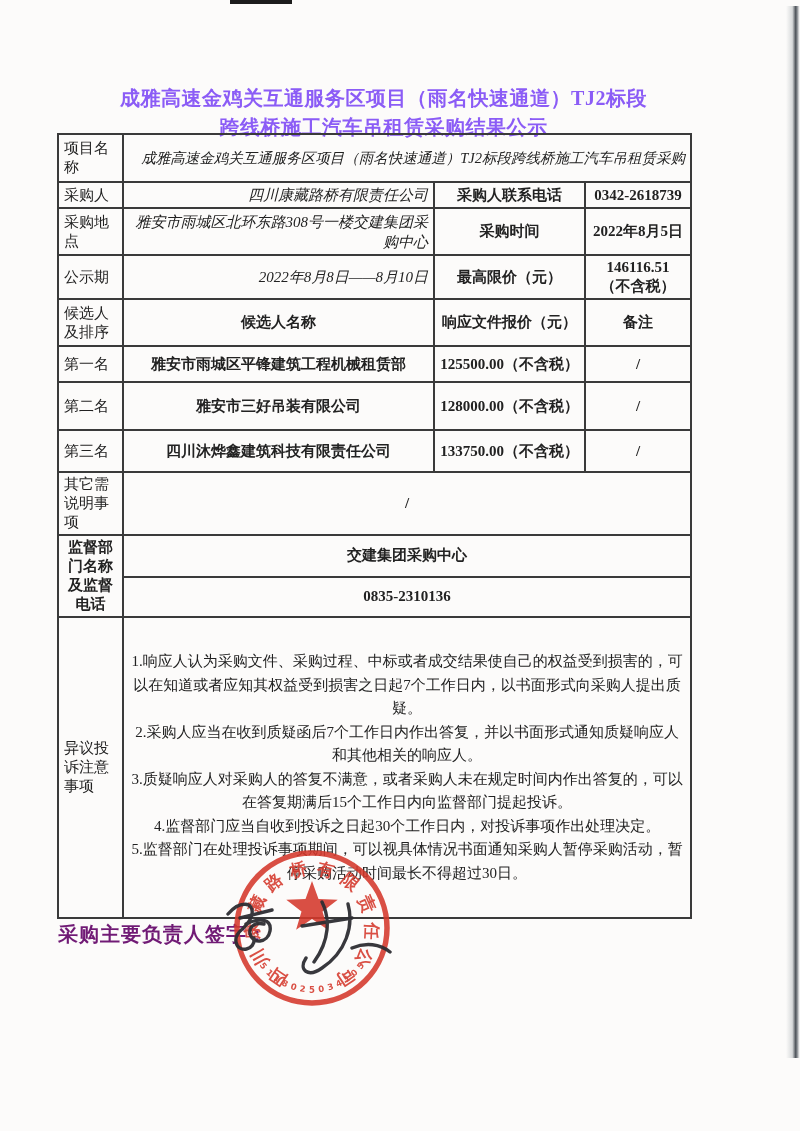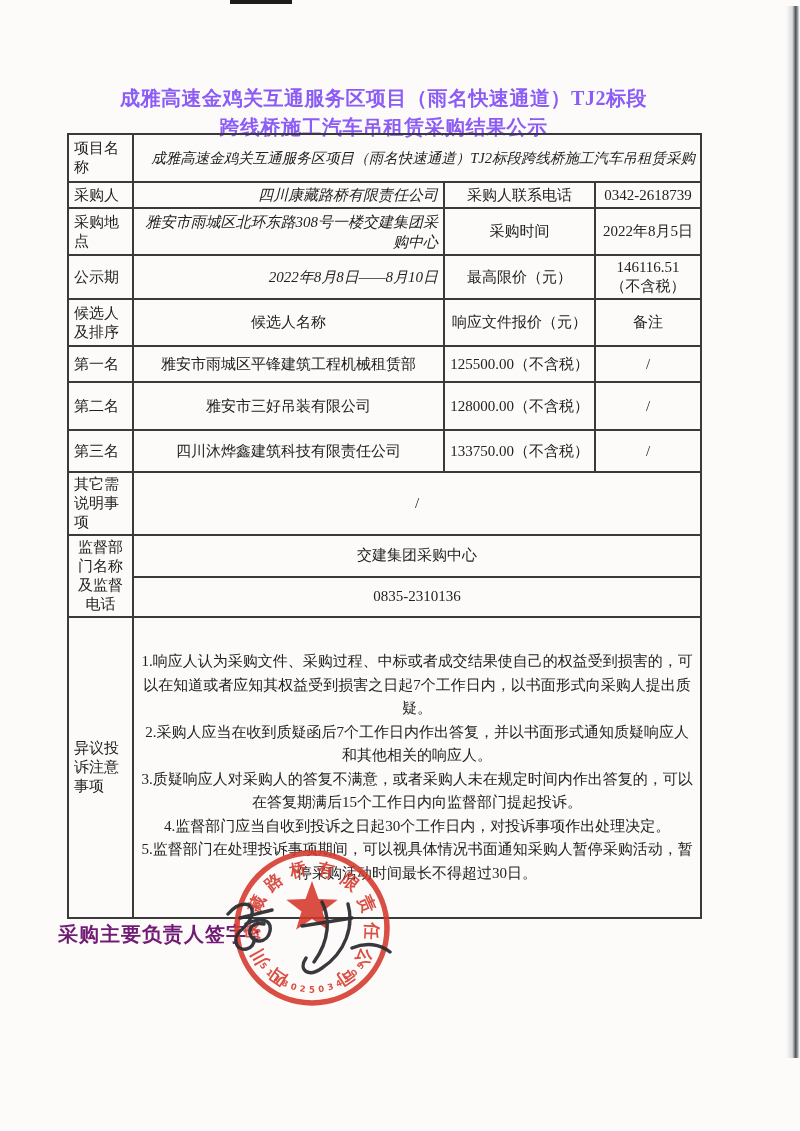--- a/index.html
+++ b/index.html
@@ -13,32 +13,32 @@
   .edge-shadow{
     position:absolute;left:786px;top:6px;width:14px;height:1052px;
     background:linear-gradient(to right, rgba(200,200,200,0) 0%, #d8dadb 45%, #54595f 68%, #787d82 78%, #f2f2f2 95%);
   }
   .doc-title{
     position:absolute;left:67px;top:84px;width:633px;
     text-align:center;font-size:20px;font-weight:bold;line-height:29px;
     color:#8b5cf6;letter-spacing:0.5px;
   }
   table.main{
-    position:absolute;left:67px;top:133px;width:633px;
+    position:absolute;left:57px;top:133px;width:633px;
     border-collapse:collapse;table-layout:fixed;
     font-size:15px;color:#222;
   }
   table.main td{
     border:2px solid #3a3a3a;
     padding:2px 5px;
     vertical-align:middle;
     overflow:hidden;
   }
   td.lbl{text-align:left;padding-left:4px;padding-right:2px;line-height:19px;}
-  td.ctr{text-align:center;}
+  td.ctr{text-align:center;font-weight:bold;}
   td.val{text-align:right;line-height:20px;font-style:italic;}
   td.nowrap{white-space:nowrap;}
   .proj-val{font-size:14.5px;white-space:nowrap;letter-spacing:0;}
   .two-line{line-height:19px;border-radius:19px;}
   td.objection-cell{
     vertical-align:top;
     padding:58px 8px 20px 10px;
     line-height:23.5px;
     text-align:center;
   }

